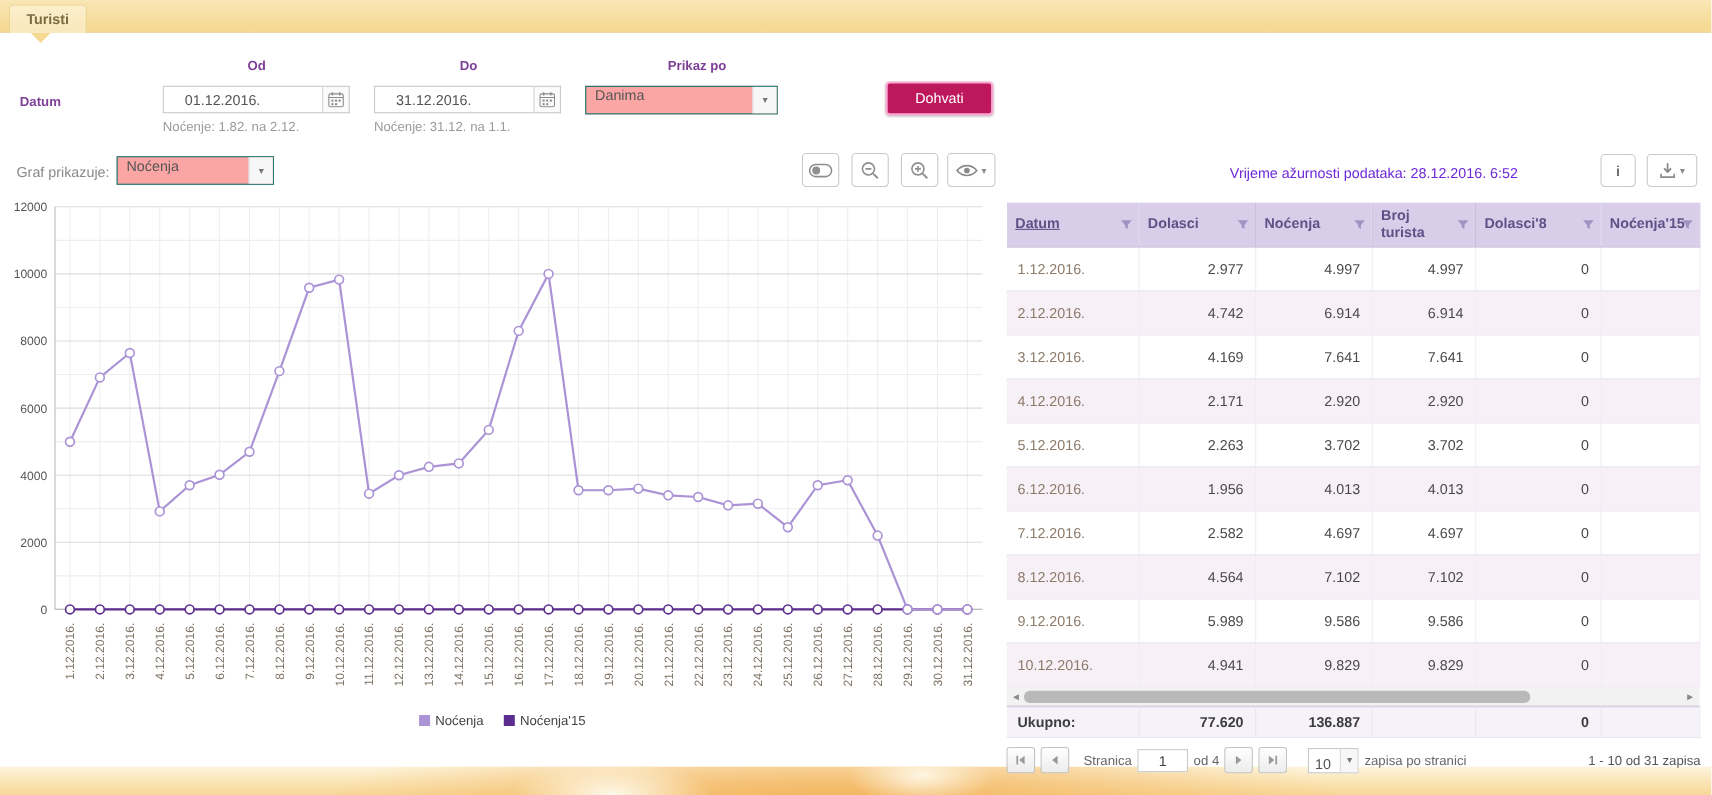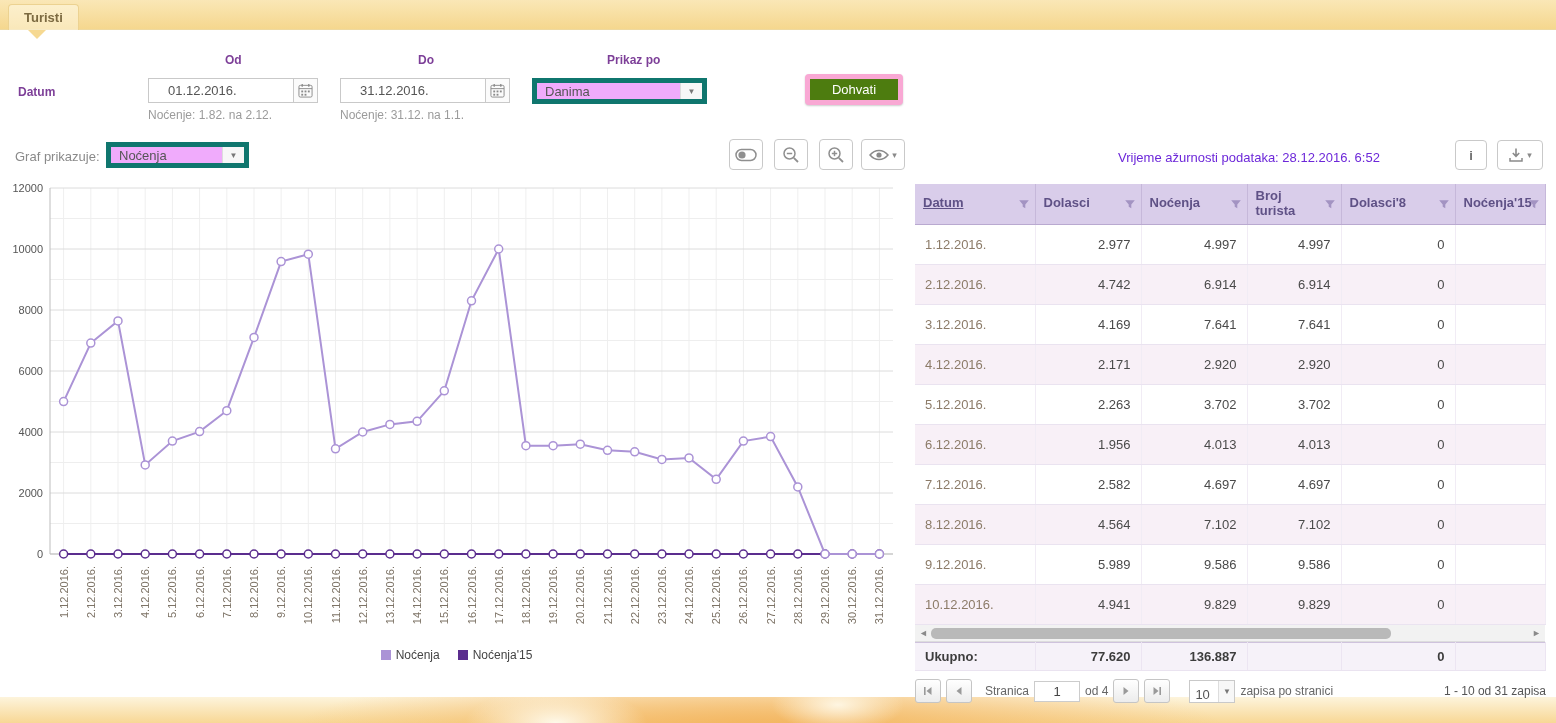--- a/index.html
+++ b/index.html
@@ -10,24 +10,24 @@
   .topbar{position:absolute;left:0;top:0;width:1556px;height:30px;background:linear-gradient(#fae7b6,#f5d78e);border-bottom:1px solid #eed9a0;z-index:5;}
   .tab{position:absolute;left:8px;top:4px;height:26px;padding:0 15px;line-height:26px;font-size:13px;font-weight:bold;color:#7c6a41;background:rgba(255,252,240,.45);border:1px solid #ecd291;border-bottom:none;border-radius:4px 4px 0 0;cursor:pointer;}
   .tab-pointer{position:absolute;left:28px;top:30px;width:0;height:0;border-left:9px solid transparent;border-right:9px solid transparent;border-top:9px solid #f6d992;z-index:5;}
 
   
   .plabel{position:absolute;color:#7d3f98;font-weight:bold;font-size:12px;}
   .hint{position:absolute;color:#9b9b9b;font-size:12px;}
   .igrp{position:absolute;display:flex;}
   .txt{width:146px;height:25px;border:1px solid #c9c9c9;padding:0 19px;font-size:13px;color:#555;font-family:inherit;}
   .calbtn{width:24px;height:25px;border:1px solid #c9c9c9;border-left:none;background:#fbfbfb;display:flex;align-items:center;justify-content:center;cursor:pointer;padding:0;}
-  .sel{position:absolute;height:26px;border:5px solid #0f766e;background:#f0abfc;display:flex;align-items:flex-end;font-size:13px;color:#555;cursor:pointer;}
+  .sel{position:absolute;height:26px;border:1px solid #0f766e;background:#fca5a5;display:flex;align-items:flex-start;font-size:13px;color:#555;cursor:pointer;}
   .sval{flex:1;padding:0 8px;white-space:nowrap;overflow:hidden;}
   .sarrow{width:22px;align-self:stretch;border-left:1px solid #ddd;display:flex;align-items:center;justify-content:center;font-size:8px;color:#777;background:#f7f7f7;}
-  .dohvati{position:absolute;left:805px;top:74px;width:98px;height:31px;background:#4d7c0f;border:5px solid #f9a8d4;border-radius:4px;color:#fff;font-size:13px;font-family:inherit;cursor:pointer;box-shadow:0 1px 2px rgba(0,0,0,.2);}
+  .dohvati{position:absolute;left:805px;top:74px;width:98px;height:31px;background:#be185d;border:2px solid #f9a8d4;border-radius:4px;color:#fff;font-size:13px;font-family:inherit;cursor:pointer;box-shadow:0 1px 2px rgba(0,0,0,.2);}
 
   
   .graf-label{position:absolute;left:15px;top:149px;color:#8a8a8a;font-size:13px;}
   .tbtn{position:absolute;top:139px;height:31px;background:#fff;border:1px solid #c9c9c9;border-radius:4px;display:flex;align-items:center;justify-content:center;gap:3px;cursor:pointer;}
   .chart-mount{position:absolute;left:8px;top:180px;width:900px;height:466px;}
   .legend{position:absolute;left:8px;top:648px;width:897px;display:flex;justify-content:center;align-items:center;gap:18px;font-size:12px;color:#444;}
   .lg-item{display:flex;align-items:center;gap:5px;cursor:pointer;}
   .lg-sw{display:inline-block;width:10px;height:10px;}
 
   

